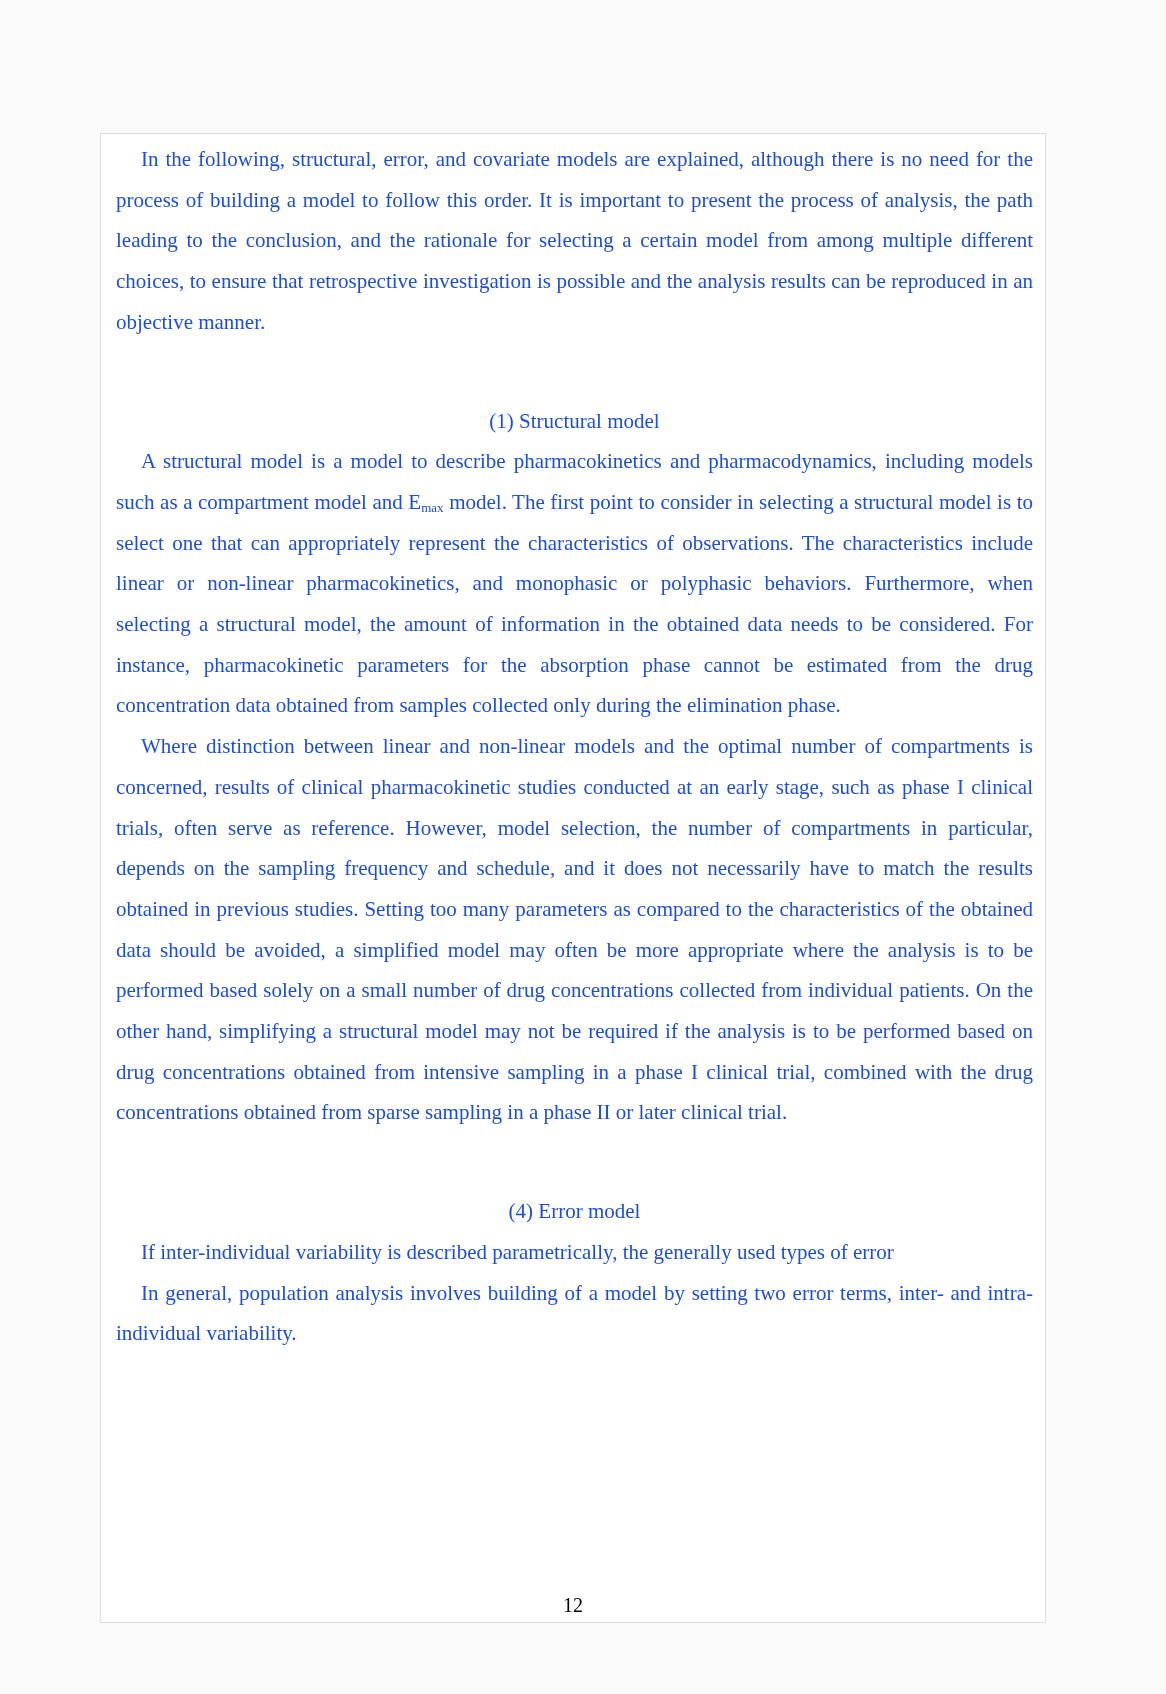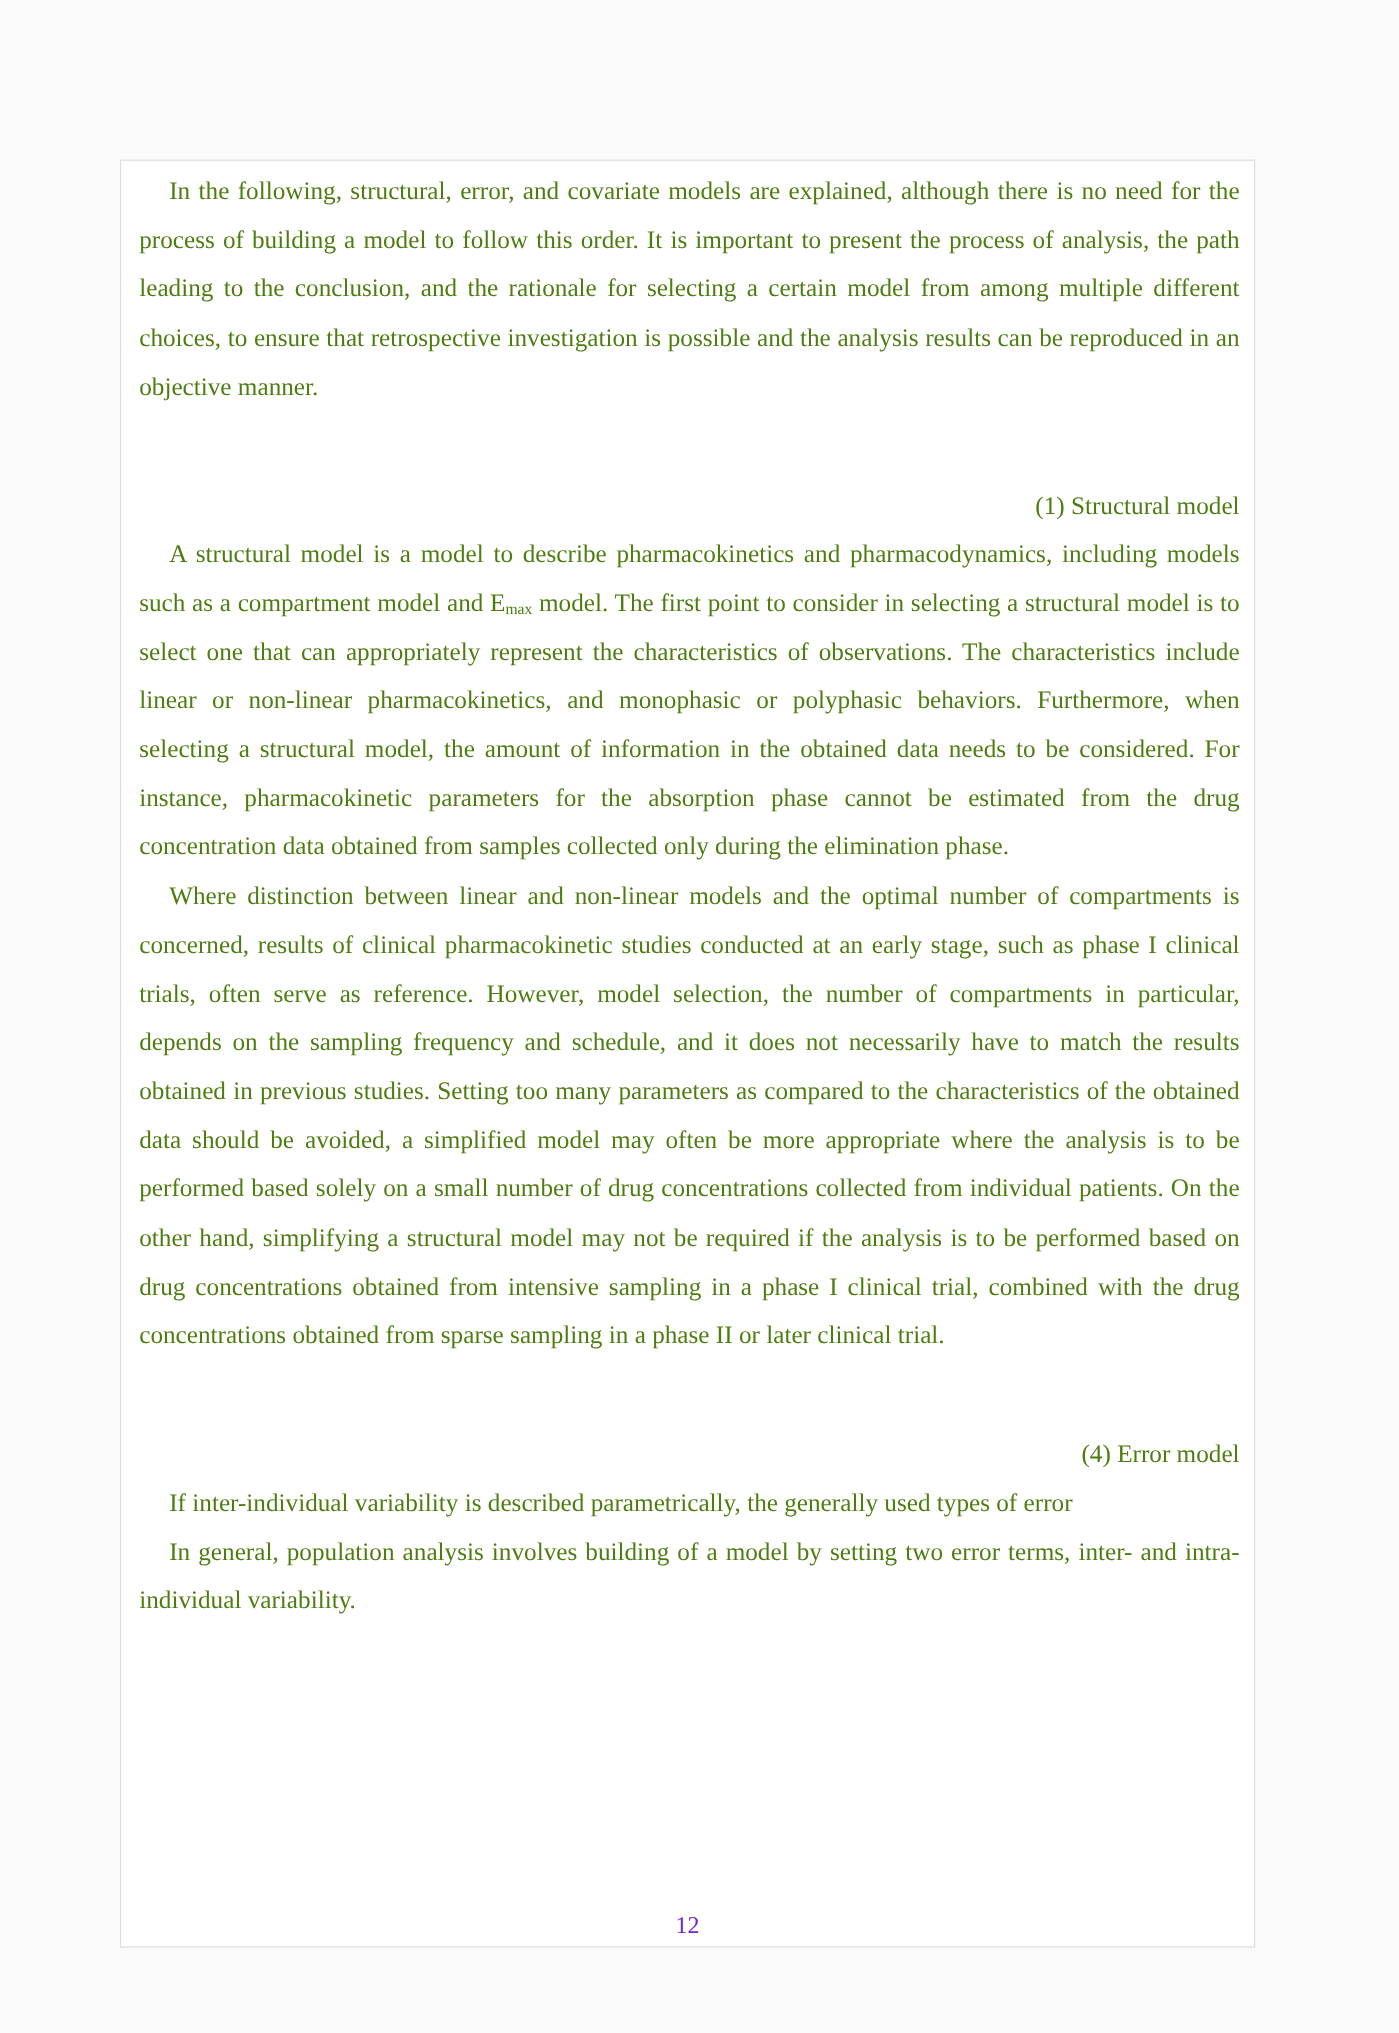--- a/index.html
+++ b/index.html
@@ -19,50 +19,50 @@
     left: 100px;
     top: 133px;
     width: 946px;
     height: 1490px;
     background: #ffffff;
     border: 1px solid #dddddd;
     box-sizing: border-box;
   }
   .content {
     padding: 5px 12px 0 15px;
-    color: #4d7c0f;
+    color: #1d4ed8;
     font-size: 21px;
     line-height: 40.7px;
   }
   .content p {
     margin: 0;
     text-align: justify;
     text-indent: 25px;
   }
   .content h2.sect {
     margin: 58px 0 0 0;
     font-size: 21px;
     line-height: 40.7px;
     font-weight: normal;
-    text-align: right;
+    text-align: center;
   }
   sub.subscript {
     font-size: 0.62em;
     line-height: 0;
     vertical-align: -0.22em;
   }
   .page-number {
     position: absolute;
     left: 0;
     right: 0;
     bottom: 4px;
     text-align: center;
     font-size: 20px;
     line-height: 26px;
-    color: #6d28d9;
+    color: #000000;
   }
 </style>
 </head>
 <body>
 
 <div class="canvas">
   <div class="page">
     <div class="content">
 
       <p>In the following, structural, error, and covariate models are explained, although there is no need for the process of building a model to follow this order. It is important to present the process of analysis, the path leading to the conclusion, and the rationale for selecting a certain model from among multiple different choices, to ensure that retrospective investigation is possible and the analysis results can be reproduced in an objective manner.</p>

